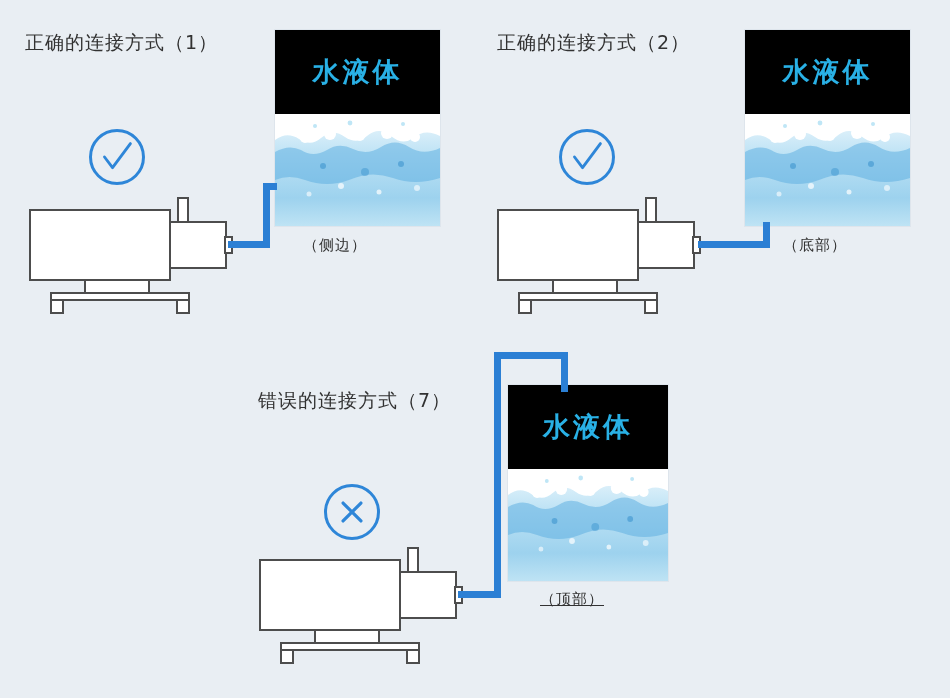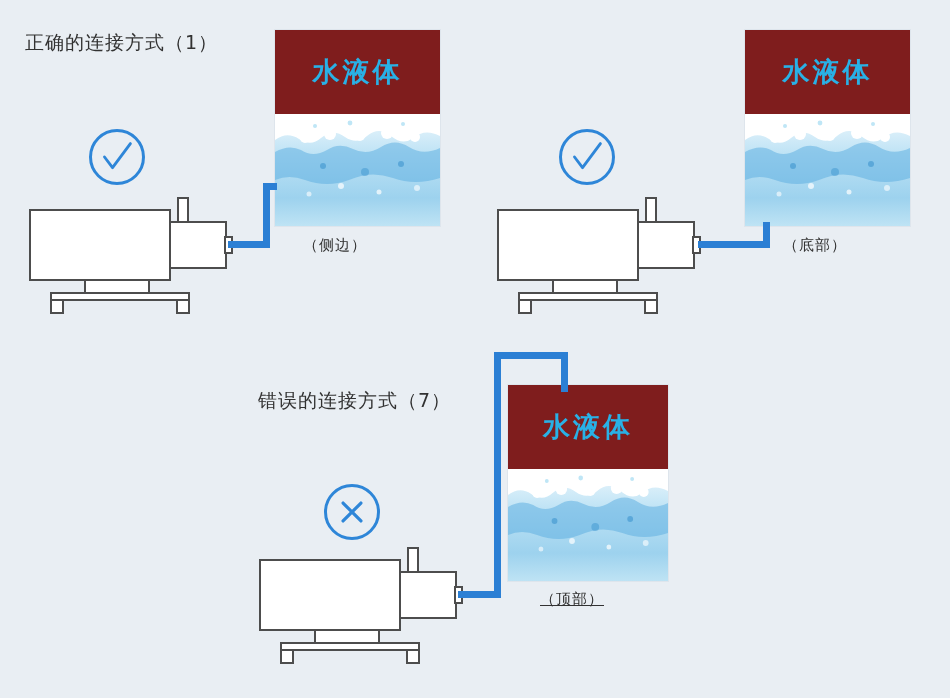--- a/index.html
+++ b/index.html
@@ -4,21 +4,21 @@
 <style>
   * { margin:0; padding:0; box-sizing:border-box; }
   html,body { background:#dde4ea; }
   #stage {
     position:relative; width:950px; height:698px; margin:0 auto;
     background:var(--bg,#e9eef3); overflow:hidden;
     font-family:"DejaVu Sans","Liberation Sans",sans-serif;
   }
   .sec { position:absolute; inset:0; }
   .sec-title { position:absolute; font-size:19px; color:#323232; letter-spacing:1px; white-space:nowrap; }
-  .water-container { position:absolute; background:#7f1d1d; z-index:1; box-shadow:0 0 0 1px rgba(190,205,215,.25); }
+  .water-container { position:absolute; background:#000000; z-index:1; box-shadow:0 0 0 1px rgba(190,205,215,.25); }
   .water-title { text-align:center; margin-top:24px; font-size:27px; font-weight:bold; color:var(--water-text,#29b1e6); letter-spacing:3px; }
   .water-art { position:absolute; left:0; right:0; bottom:0; height:112px; }
   .water-art svg { width:100%; height:100%; display:block; }
   .mark-circle { position:absolute; width:56px; height:56px; border:3px solid var(--mark,#2e86d8); border-radius:50%; z-index:2; }
   .mark-circle svg { width:100%; height:100%; display:block; }
   .pump-art { position:absolute; width:205px; height:120px; }
   .pump-art svg { width:100%; height:100%; display:block; }
   .pipe { position:absolute; background:var(--pipe,#2b7fd4); z-index:2; }
   .pos-label { position:absolute; font-size:15px; color:#323232; letter-spacing:1px; white-space:nowrap; z-index:3; }
 </style>
@@ -86,20 +86,21 @@
     <circle cx="34" cy="80" r="2.5" fill="#ffffff" opacity="0.6"></circle>
     <circle cx="142" cy="74" r="3" fill="#ffffff" opacity="0.6"></circle>
   </svg>
         </div>
     </div>
 
     <div class="pos-label" style="left:303px; top:236px;">（侧边）</div>
   </div>
 
   <div class="sec">
+    <div class="sec-title" style="left:497px; top:30px;">正确的连接方式（2）</div>
 
     <div class="mark-circle" style="left:559px; top:129px;">
         <svg viewBox="0 0 56 56">
           <path d="M14 28 L23 40 L43 13" fill="none" stroke="#2e86d8" stroke-width="3.2" stroke-linecap="round" stroke-linejoin="round"></path>
         </svg>
       </div>
 
     <div class="pump-art" style="left:496px; top:196px;">
         <svg viewBox="0 0 205 120">
     <g fill="#ffffff" stroke="#4d4d4d" stroke-width="2">

